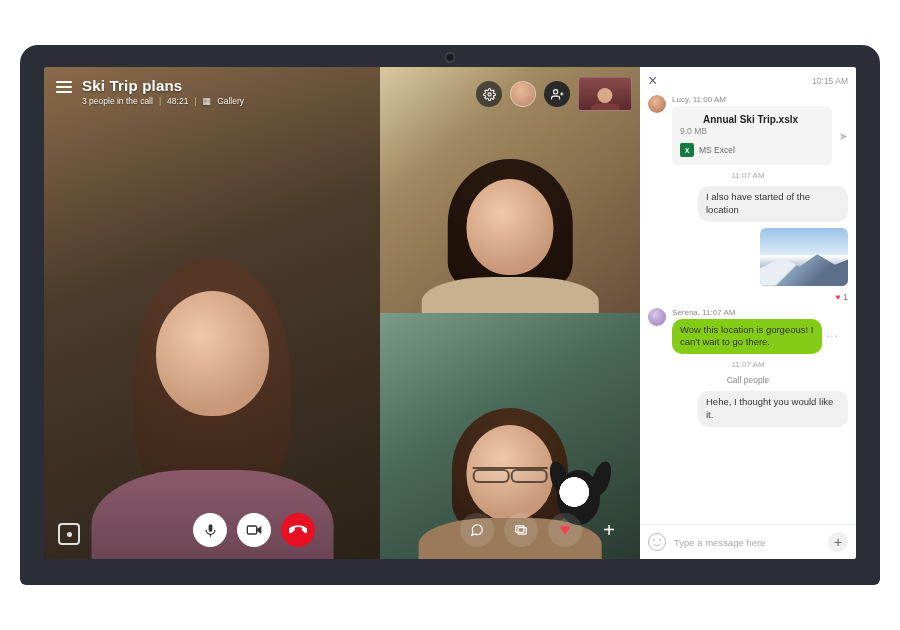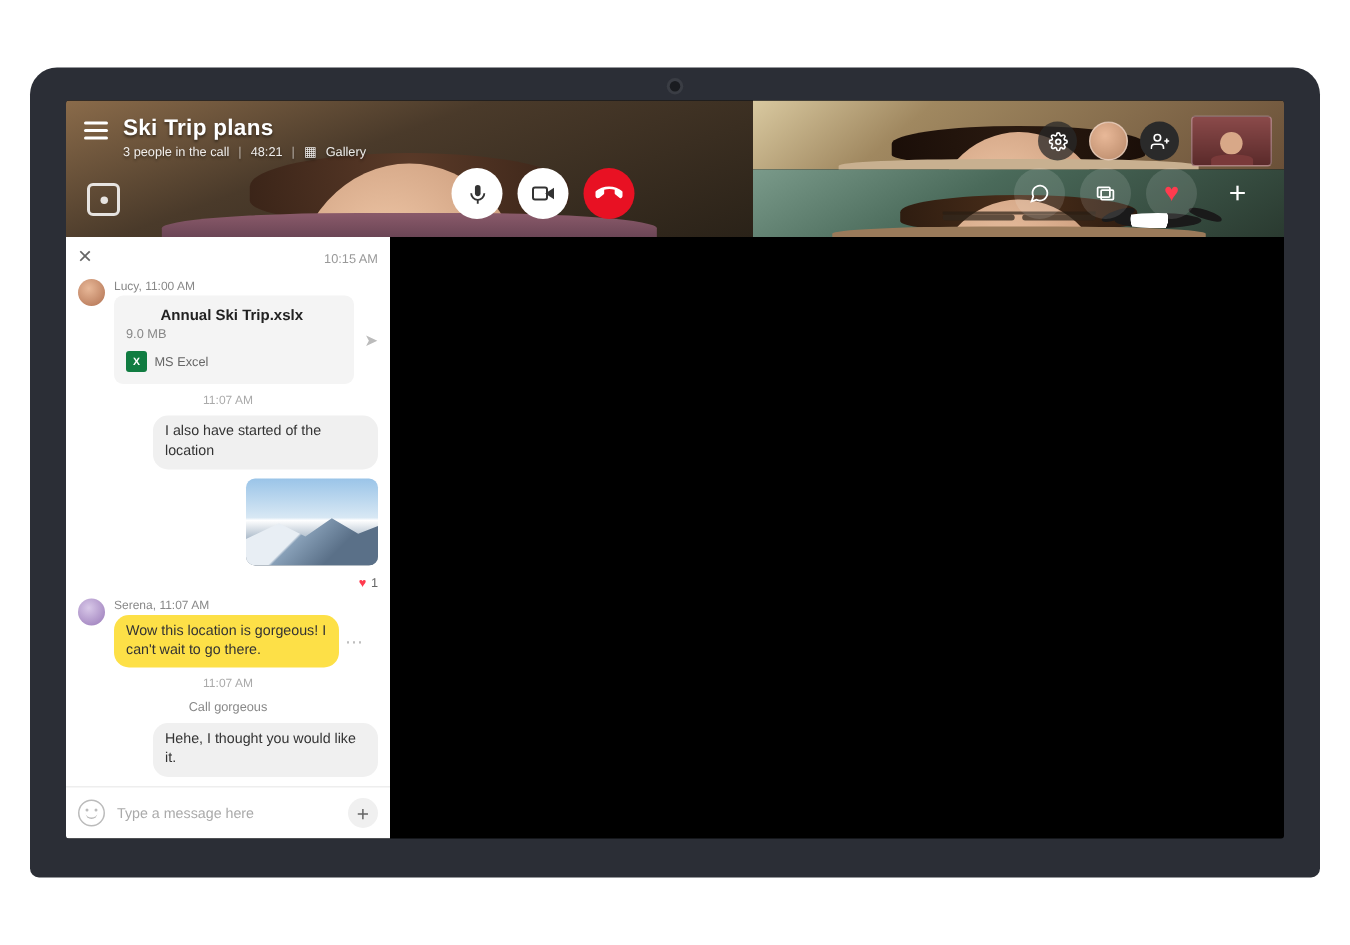--- a/index.html
+++ b/index.html
@@ -16,21 +16,21 @@
     padding: 22px 24px 26px 24px;
     position: relative;
   }
   .camera {
     position: absolute; top: 9px; left: 50%; transform: translateX(-50%);
     width: 7px; height: 7px; border-radius: 50%; background: #1a1c20;
     box-shadow: 0 0 0 2px #3a3d44;
   }
   .screen {
     width: 100%; height: 100%; background: #000;
-    display: flex; overflow: hidden; border-radius: 2px; flex-direction: column;
+    display: flex; overflow: hidden; border-radius: 2px;
   }
   
   .video-area {
     flex: 1; position: relative; display: flex;
   }
   .main-tile {
     flex: 1.1; position: relative;
     background: linear-gradient(160deg, #8a6b4a 0%, #4a3a2a 40%, #2a2218 100%);
     overflow: hidden;
   }
@@ -130,21 +130,21 @@
   .chat-head{display:flex;align-items:center;justify-content:space-between;padding:6px 8px;}
   .close-x{font-size:16px;color:#666;cursor:pointer;line-height:1;}
   .timestamp{font-size:8.5px;color:#999;}
   .chat-body{flex:1;overflow:hidden;padding:0 8px 6px 8px;display:flex;flex-direction:column;gap:6px;}
   .msg-row{display:flex;gap:6px;}
   .msg-row.right{justify-content:flex-end;}
   .av{width:18px;height:18px;border-radius:50%;flex-shrink:0;background:radial-gradient(circle at 40% 35%,#e8b898,#b07050);}
   .av.b{background:radial-gradient(circle at 40% 35%,#d8c8e8,#9878b8);}
   .bubble{max-width:150px;padding:5px 8px;border-radius:10px;line-height:1.35;font-size:9.5px;}
   .bubble.out{background:#f0f0f0;color:#333;}
-  .bubble.in{background:#fde047;color:#333;}
+  .bubble.in{background:#84cc16;color:#333;}
   .meta{font-size:8px;color:#888;margin-bottom:2px;}
   .file-card{background:#f4f4f4;border-radius:6px;padding:8px;width:160px;font-size:9.5px;position:relative;}
   .file-title{font-weight:600;font-size:10px;color:#222;margin-left:23px;}
   .file-size{font-size:8.5px;color:#888;margin-top:1px;}
   .file-type{display:flex;align-items:center;gap:5px;margin-top:7px;font-size:8.5px;color:#666;}
   .xl-ico{width:14px;height:14px;background:#107c41;color:#fff;font-size:7px;font-weight:700;display:flex;align-items:center;justify-content:center;border-radius:2px;}
   .dl-btn{width:100%;margin-top:7px;padding:5px 0;text-align:center;background:#eaeaea;border-radius:4px;font-size:9.5px;cursor:pointer;}
   .file-send{position:absolute;right:-16px;top:50%;transform:translateY(-50%);color:#bbb;font-size:11px;cursor:pointer;}
   .center-time{text-align:center;font-size:8px;color:#aaa;}
   .photo-thumb{width:88px;height:58px;border-radius:6px;overflow:hidden;background:linear-gradient(180deg,#9ac4e8 0%,#d8e8f4 45%,#fff 48%,#a8b8c8 70%,#6a7a8a 100%);position:relative;margin-left:auto;}
@@ -335,21 +335,21 @@
               <span>11:07 AM</span>
             </div>
             <div style="display:flex;align-items:center;">
               <div class="bubble in">Wow this location is gorgeous! I can't wait to go there.</div>
               <span class="more-dots">⋯</span>
             </div>
           </div>
         </div>
 
         <div class="center-time">11:07 AM</div>
-        <div class="sys-msg">Call gorgeous</div>
+        <div class="sys-msg">Call people</div>
 
         <div class="msg-row right">
           <div class="bubble out">Hehe, I thought you would like it.</div>
         </div>
       </div>
 
       <div class="chat-input">
         <div class="emoji-btn"></div>
         <input class="msg-input" placeholder="Type a message here" style="">
         <div class="add-btn">+</div>

